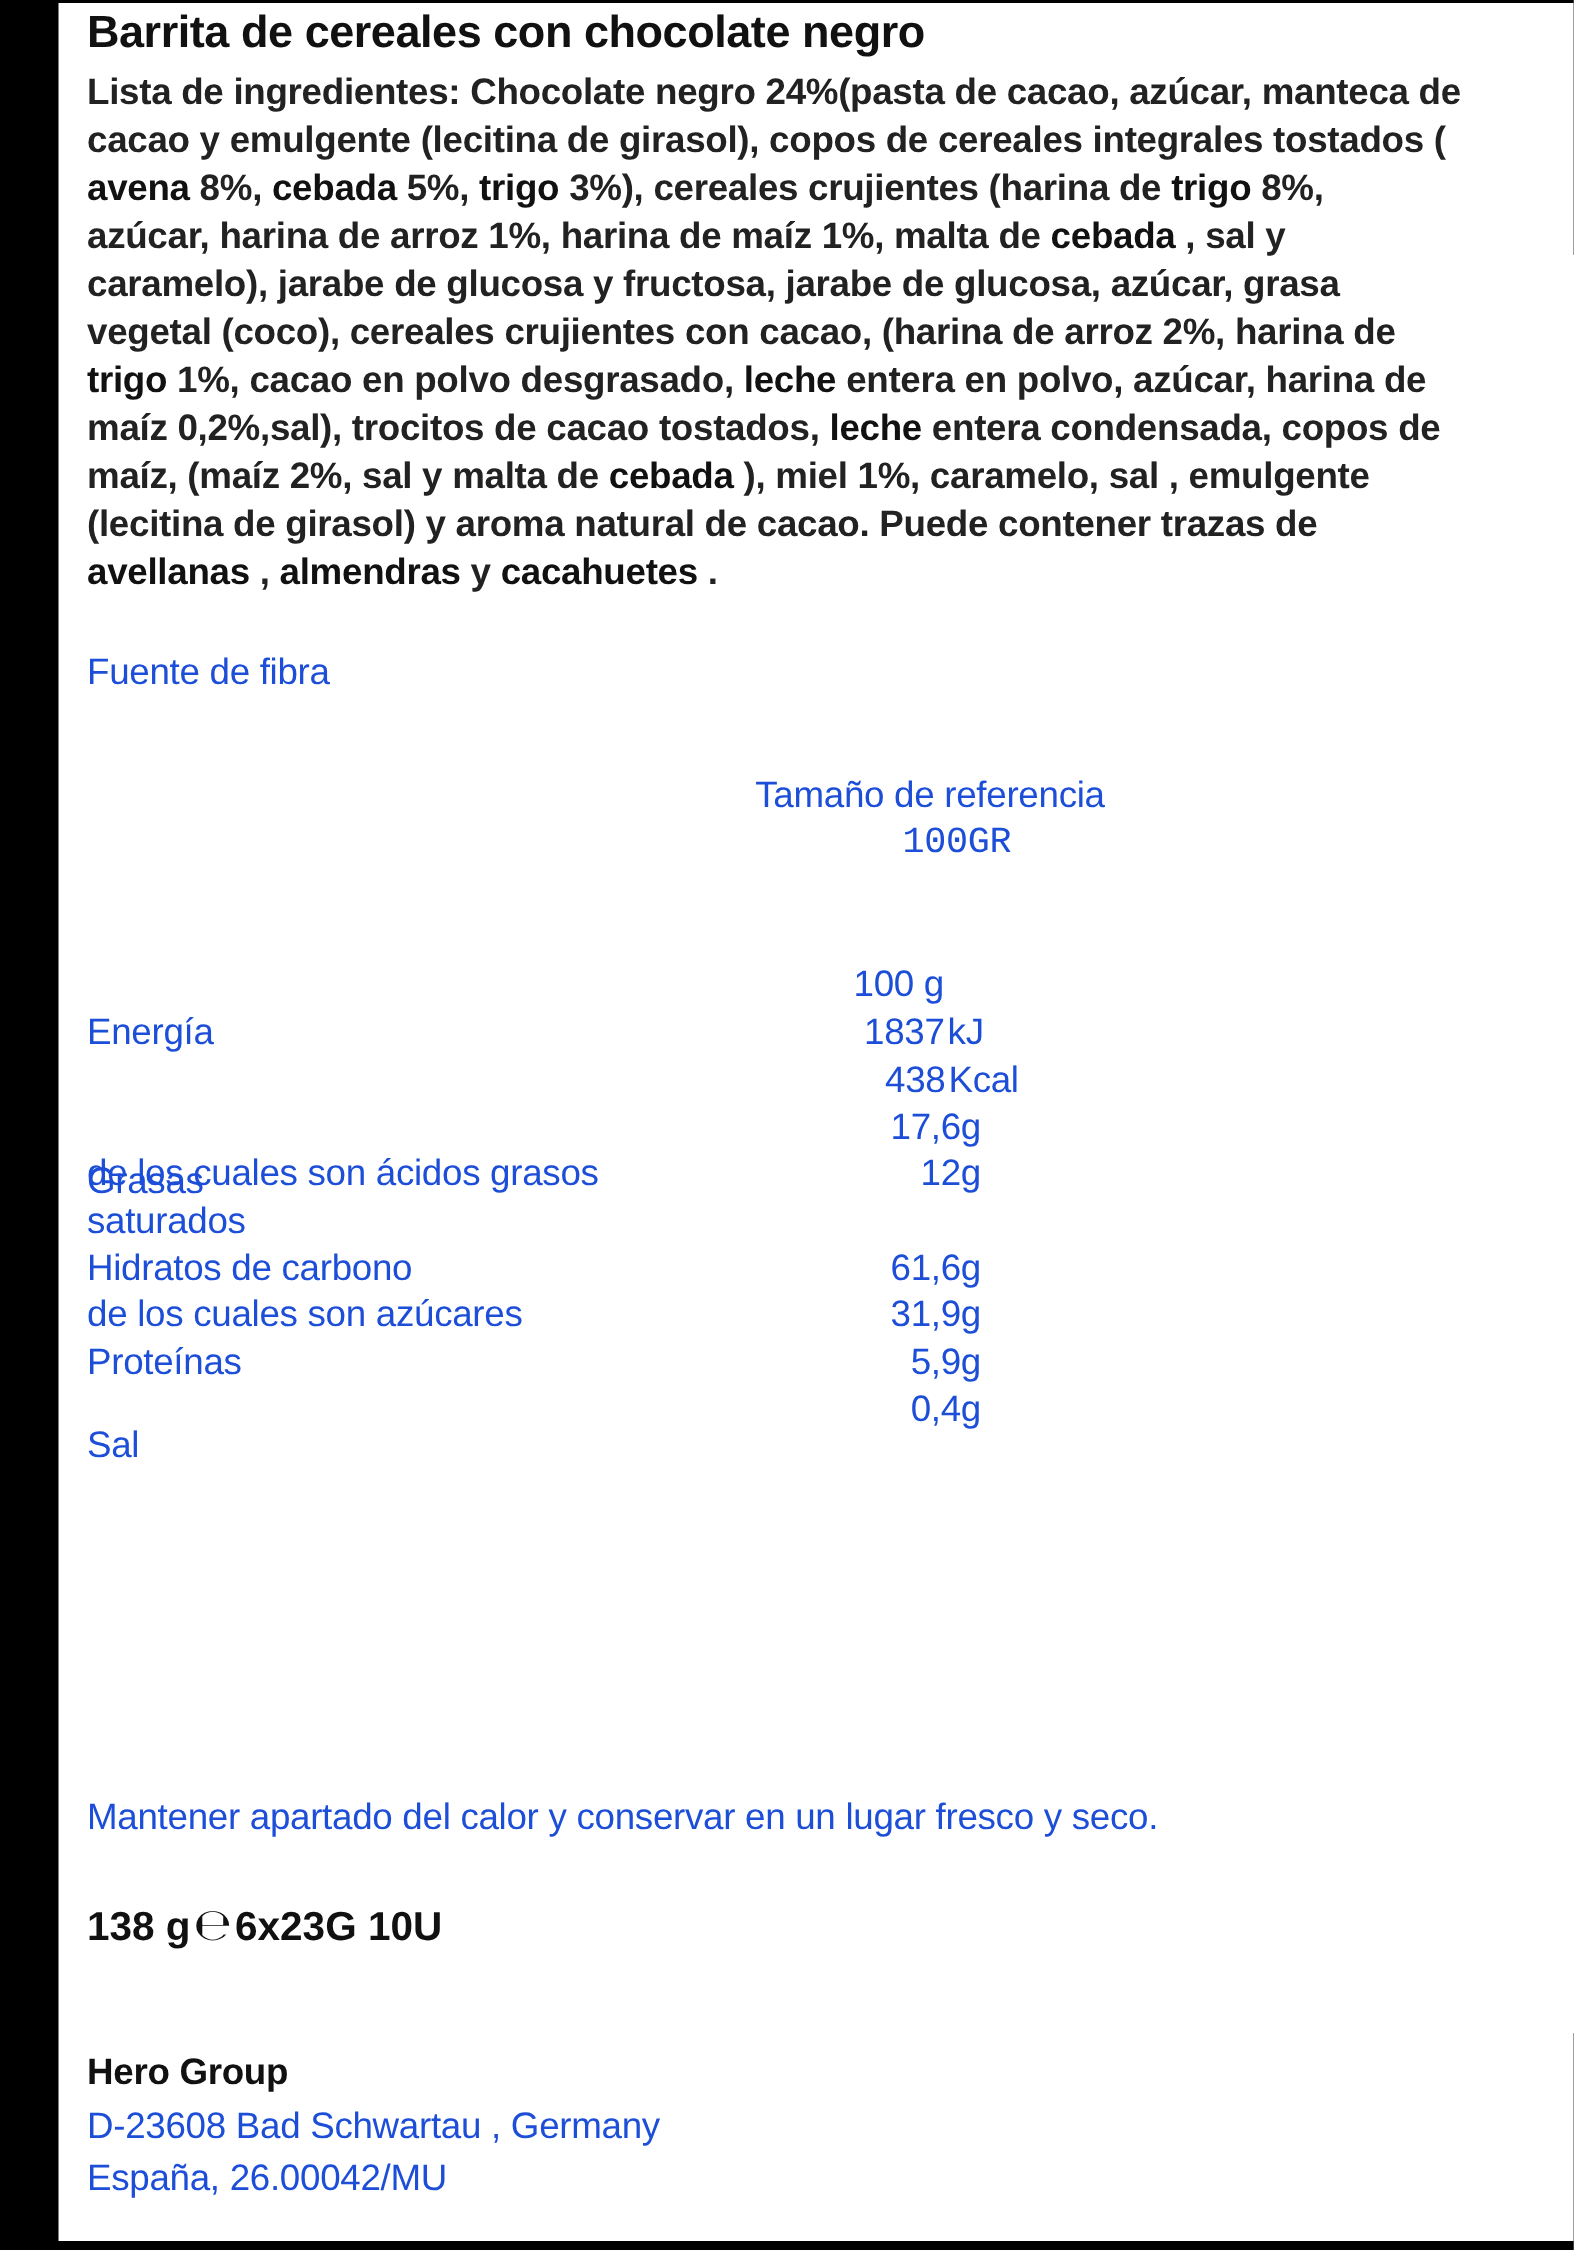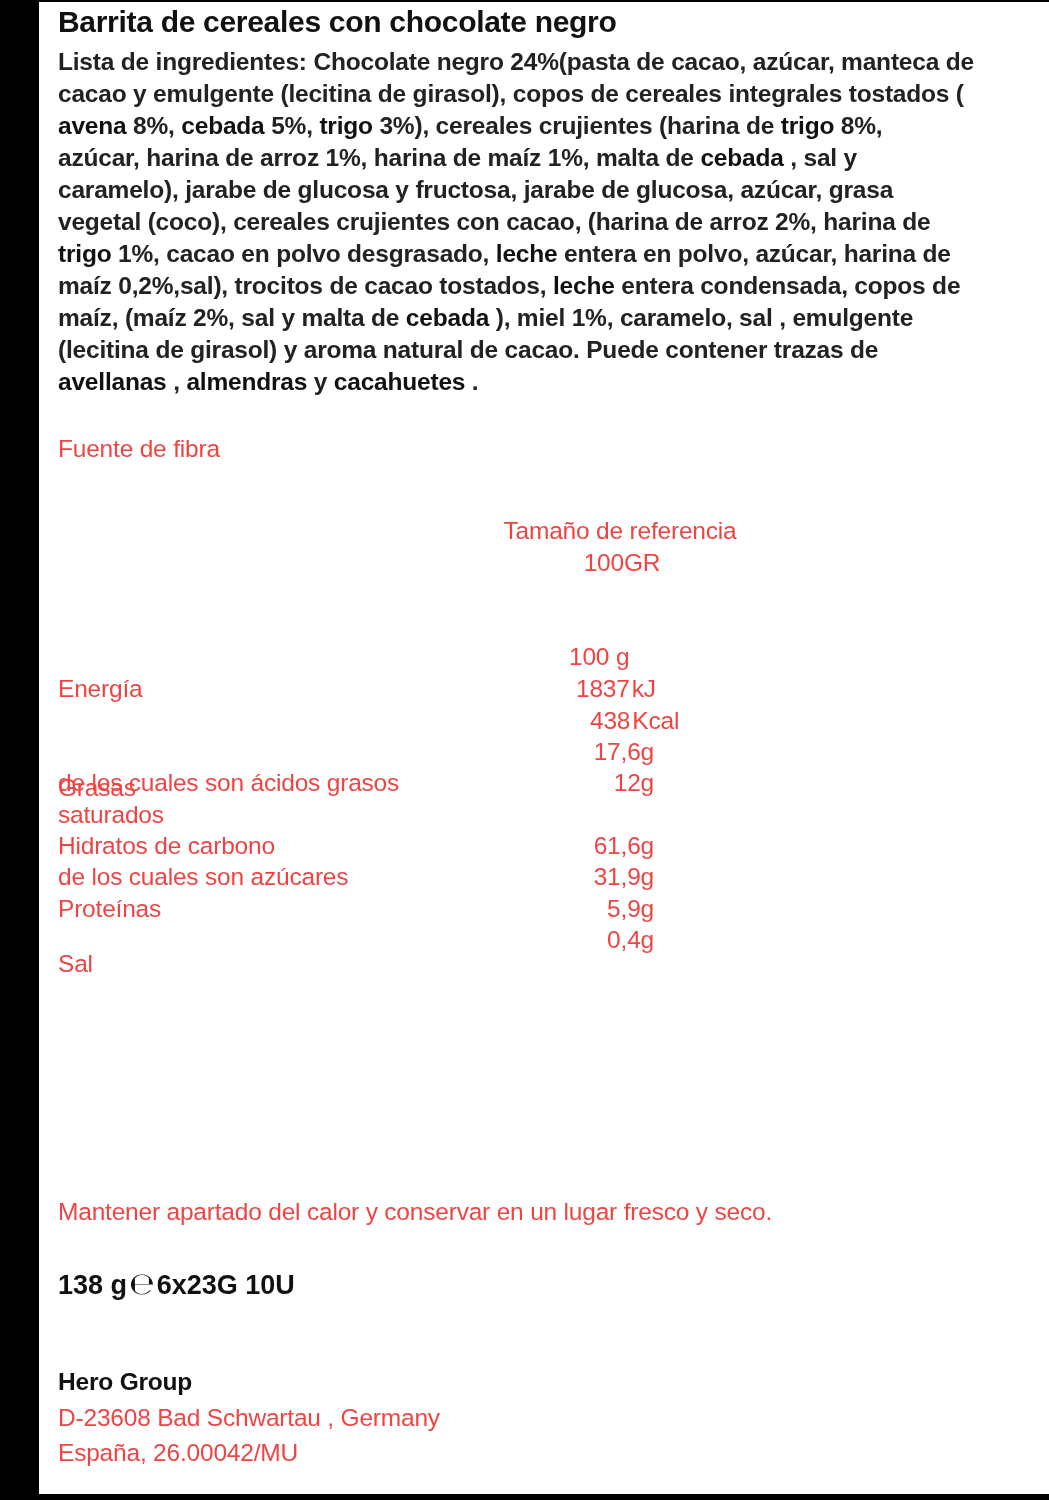--- a/index.html
+++ b/index.html
@@ -11,21 +11,21 @@
     margin-left:37px;
   }
   .abs { position:absolute; white-space:nowrap; }
   .title { left:19px; top:3px; font-size:30px; font-weight:bold; letter-spacing:-0.3px; color:#111; }
   .ingr {
     position:absolute; left:19px; top:44px; width:1000px;
     font-size:24.5px; line-height:32px; color:#222; letter-spacing:-0.2px;
   }
   .ingr b { color:#111; }
   .line { display:block; white-space:nowrap;font-weight:bold; }
-  .txt { font-size:24.5px; color:#ef4444; letter-spacing:-0.2px; }
+  .txt { font-size:24.5px; color:#1d4ed8; letter-spacing:-0.2px; }
   .center { text-align:center; width:300px; }
   .row-label { left:19px; }
   .val { text-align:right; }
   .bold { font-weight:bold; color:#111; }
   .pkg { font-size:27px; font-weight:bold; color:#111; }
   .e-mark { font-weight:normal; font-size:30px; font-family:"DejaVu Sans", sans-serif; margin:0 2px; }
 </style>
 </head>
 <body>
 
@@ -43,21 +43,21 @@
       <span class="line"><b>trigo</b><span> 1%, cacao en polvo desgrasado, </span><b>leche</b><span> entera en polvo, azúcar, harina de</span></span>
       <span class="line"><span>maíz 0,2%,sal), trocitos de cacao tostados, </span><b>leche</b><span> entera condensada, copos de</span></span>
       <span class="line"><span>maíz, (maíz 2%, sal y malta de </span><b>cebada</b><span> ), miel 1%, caramelo, sal , emulgente</span></span>
       <span class="line"><span>(lecitina de girasol) y aroma natural de cacao. Puede contener trazas de</span></span>
       <span class="line"><b>avellanas</b><span> , </span><b>almendras</b><span> y </span><b>cacahuetes</b><span> .</span></span>
     </div>
 
   <div class="abs txt" style="left:19px; top:433px;">Fuente de fibra</div>
 
   <div class="abs txt center" style="left:431px; top:515px;">Tamaño de referencia</div>
-  <div class="abs txt center" style="left:433px; top:547px;">100GR</div>
+  <div class="abs txt center" style="left:449px; top:547px;font-family:Liberation Mono, monospace;">100GR</div>
 
   <div class="abs txt" style="left:530px; top:641px;">100 g</div>
 
   <div class="abs txt row-label" style="top:673px;">Energía</div>
   <div class="abs txt" style="left:537px; top:673px;"><span>1837</span><span style="margin-left:2px">kJ</span></div>
   <div class="abs txt" style="left:551px; top:705px;"><span>438</span><span style="margin-left:2px">Kcal</span></div>
 
   <div class="abs txt row-label" style="top:772px;">Grasas</div>
   <div class="abs txt val" style="left:500px; width:115px; top:736px;">17,6g</div>
 

